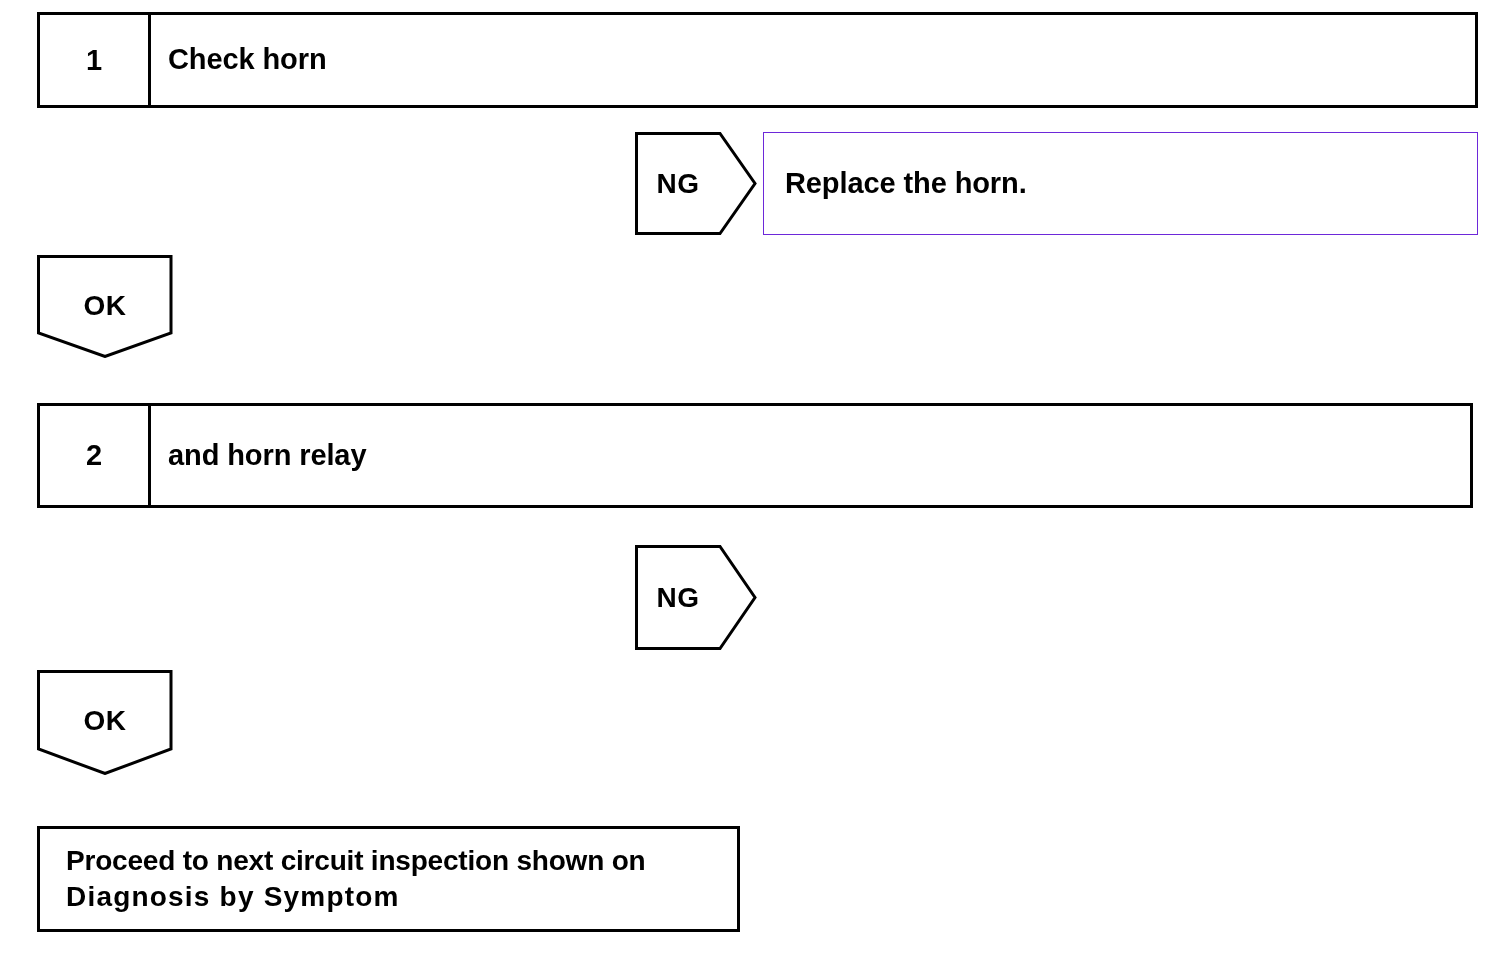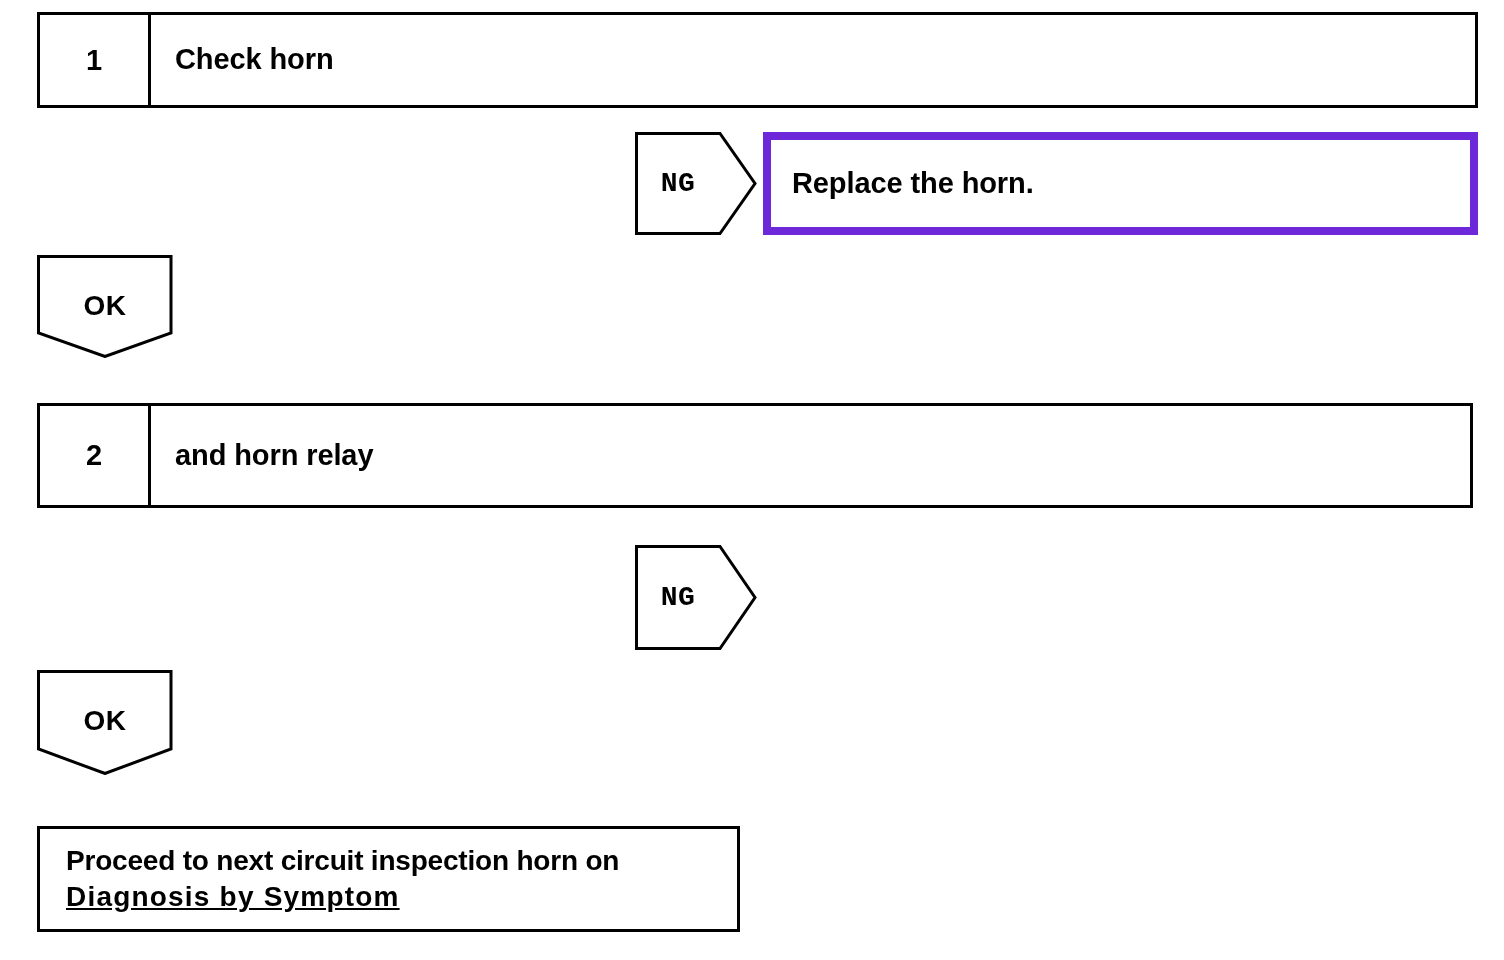--- a/index.html
+++ b/index.html
@@ -50,28 +50,27 @@
     display: flex;
     align-items: center;
     padding-left: 17px;
     padding-right: 10px;
   }
   .step-text .lines {
     font-size: 29px;
     font-weight: bold;
     line-height: 1.22;
     letter-spacing: -0.1px;
-    margin-left: 7px;
   }
 
   
   .result-box {
     position: absolute;
     box-sizing: border-box;
-    border: 8px solid #6d28d9;
+    border: 1px solid #6d28d9;
     background: #fff;
     display: flex;
     align-items: center;
     padding-left: 21px;
     padding-right: 10px;
   }
   .result-box .lines {
     font-size: 29px;
     font-weight: bold;
     line-height: 1.22;
@@ -88,21 +87,21 @@
     align-items: center;
     padding-left: 26px;
     padding-right: 8px;
   }
   .terminal-box .lines {
     font-size: 28px;
     font-weight: bold;
     line-height: 1.28;
   }
   .terminal-box .line-1 { letter-spacing: -0.2px; }
-  .terminal-box .line-2 { letter-spacing: 1.2px; text-decoration: underline; }
+  .terminal-box .line-2 { letter-spacing: 1.2px; }
 
   
   .ng-arrow {
     position: absolute;
   }
   .ng-arrow svg {
     display: block;
     position: absolute;
     left: 0; top: 0;
   }
@@ -111,21 +110,20 @@
     left: 0;
     top: 0;
     width: 86px;
     height: 100%;
     display: flex;
     align-items: center;
     justify-content: center;
     font-size: 28px;
     font-weight: bold;
     letter-spacing: 0.5px;
-    font-family: Liberation Mono, monospace;
   }
 
   
   .ok-arrow {
     position: absolute;
   }
   .ok-arrow svg {
     display: block;
     position: absolute;
     left: 0; top: 0;
@@ -197,18 +195,18 @@
 
   <div class="ok-arrow" style="left:37px; top:670px; width:136px; height:105px;">
     <svg width="136" height="105" viewBox="0 0 136 105" aria-hidden="true">
       <polygon points="1.5,1.5 134,1.5 134,79 68,103.5 1.5,79" fill="#ffffff" stroke="#000000" stroke-width="3" stroke-linejoin="miter"></polygon>
     </svg>
     <div class="ok-label">OK</div>
   </div>
 
   <div class="terminal-box" style="left:37px; top:826px; width:703px; height:106px;">
     <div class="lines">
-      <div class="line-1">Proceed to next circuit inspection horn on</div>
+      <div class="line-1">Proceed to next circuit inspection shown on</div>
       <div class="line-2">Diagnosis by Symptom</div>
     </div>
   </div>
 
 </div>
 
 </body></html>

